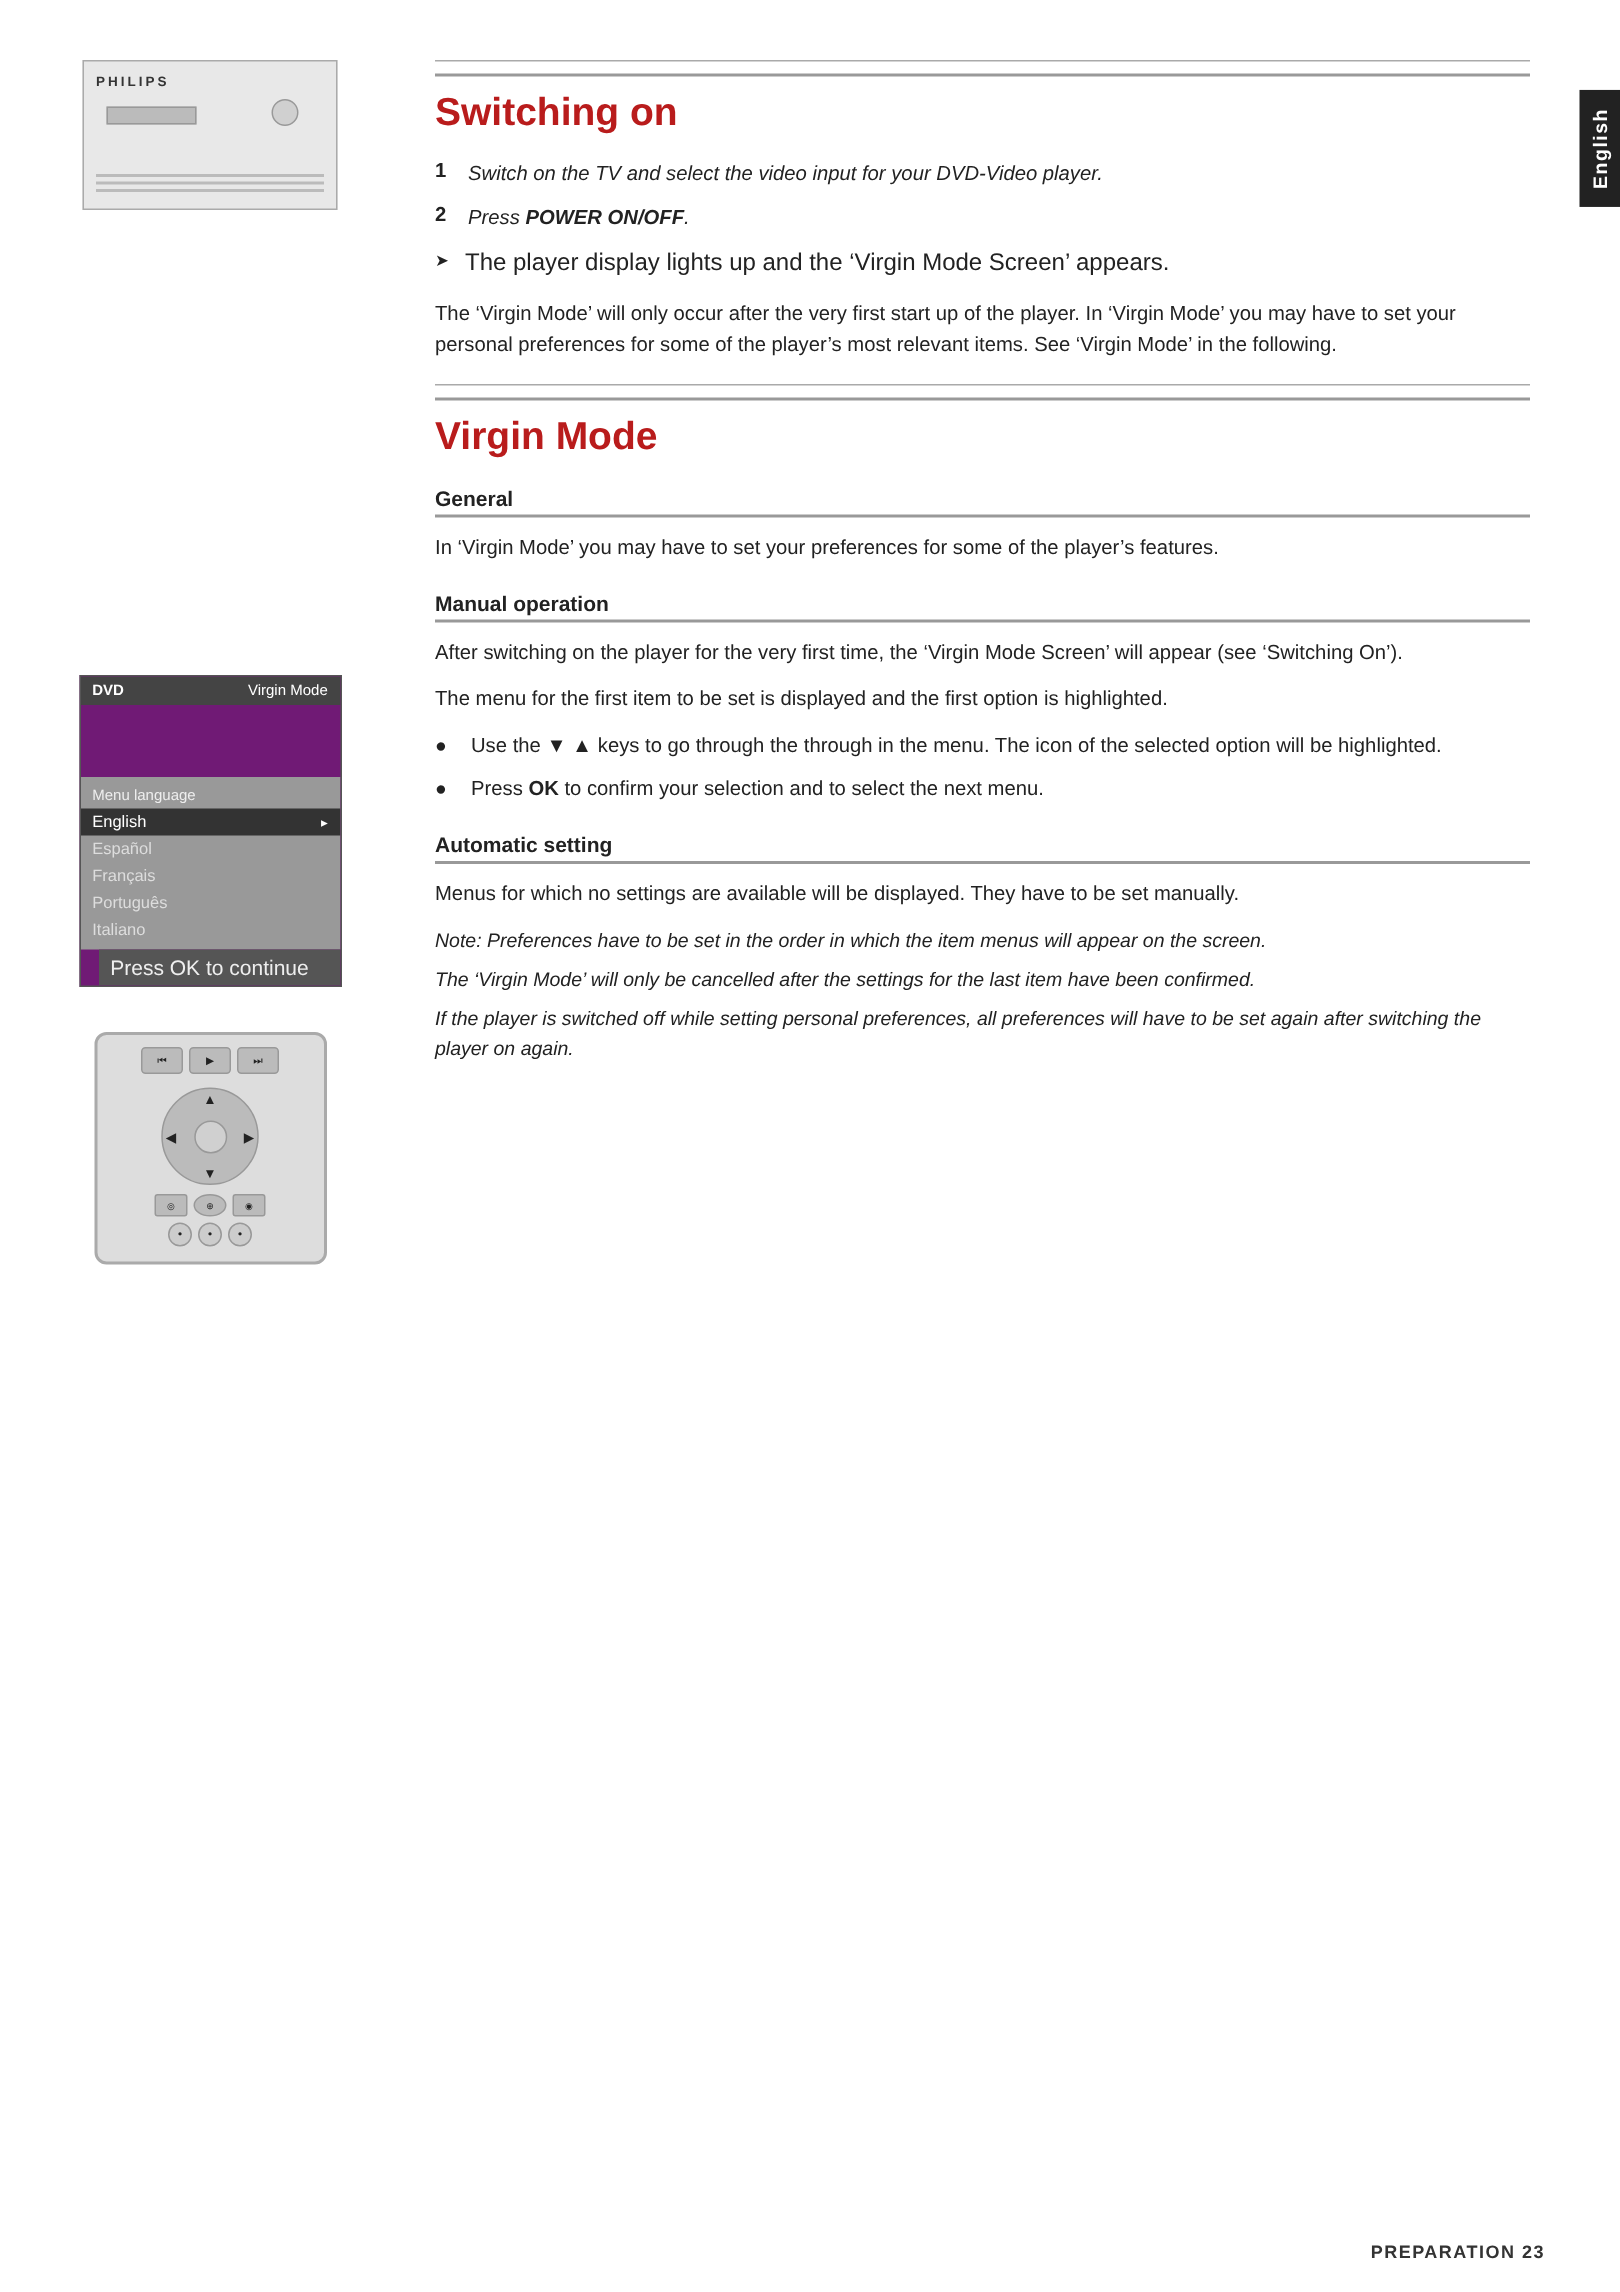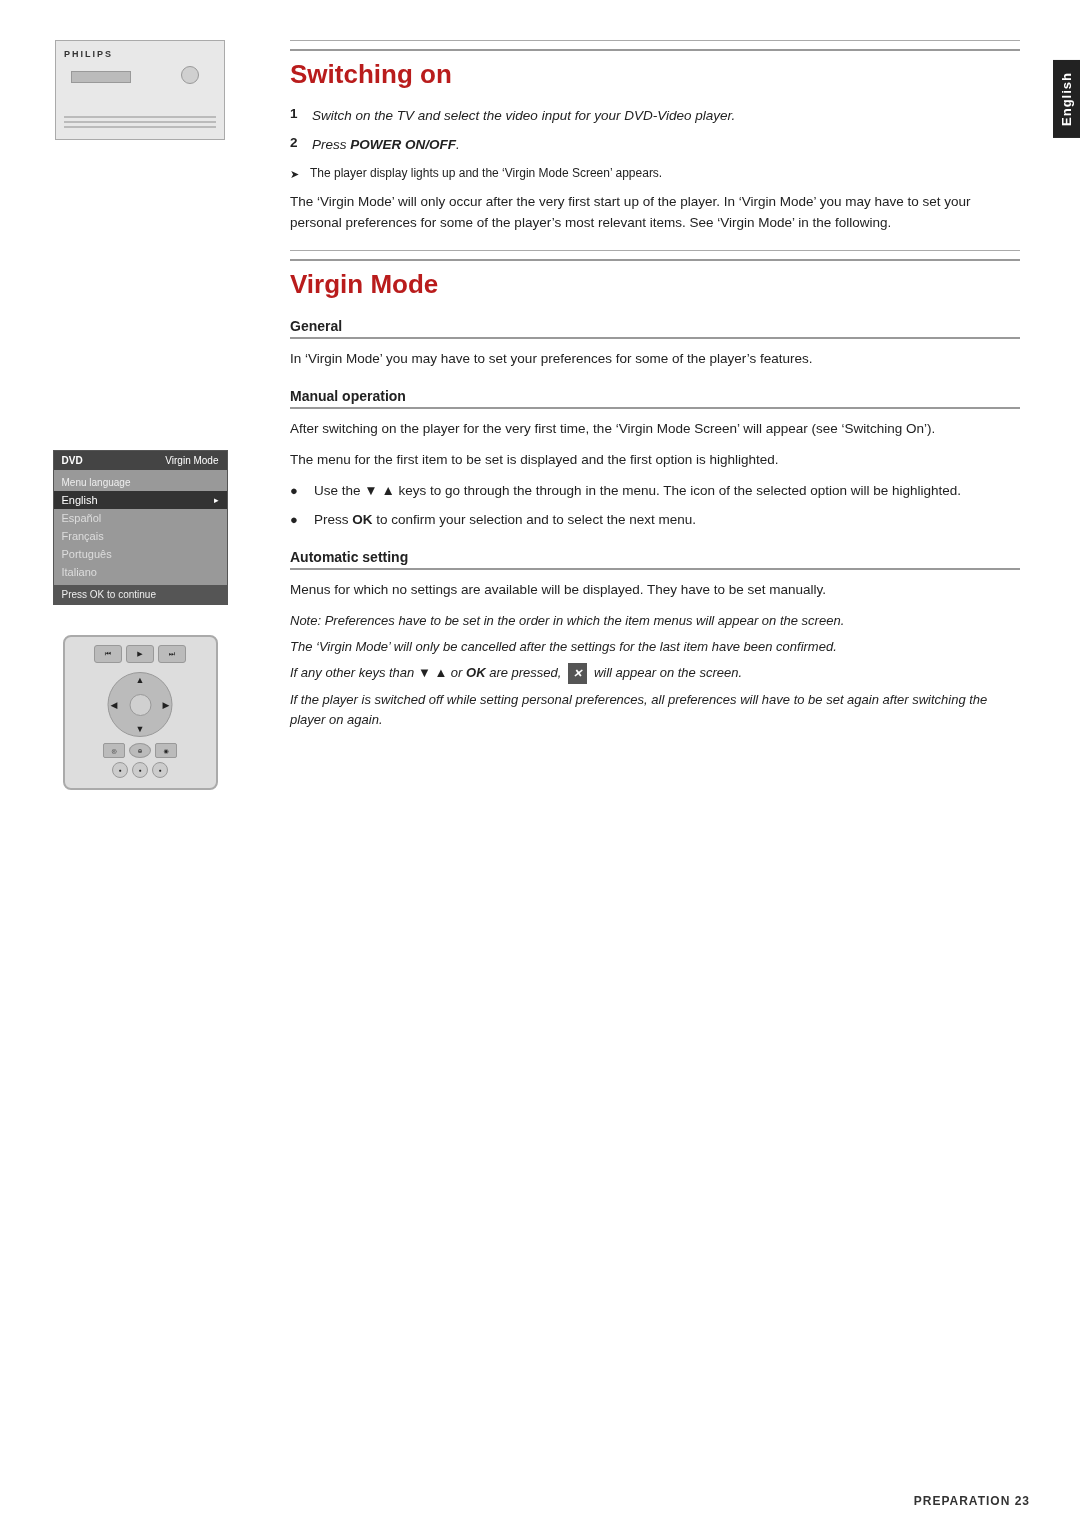--- a/index.html
+++ b/index.html
@@ -77,21 +77,21 @@
       list-style: none;
       padding: 0;
       margin-bottom: 10px;
     }
 
     .step-list li {
       padding-left: 20px;
       position: relative;
       margin-bottom: 6px;
       line-height: 1.55;
-      font-size: 12px;
+      font-size: 16px;
     }
 
     .step-list li::before {
       content: '➤';
       position: absolute;
       left: 0;
       font-size: 11px;
       top: 2px;
     }
 
@@ -222,20 +222,21 @@
     }
 
     .vms-header .dvd-label {
       font-weight: bold;
       font-size: 10px;
     }
 
     .vms-body {
       background: #999;
       padding: 4px 0;
+      margin-top: 48px;
     }
 
     .vms-menu-label {
       color: #eee;
       font-size: 10px;
       padding: 3px 8px;
       font-weight: normal;
     }
 
     .vms-item {
@@ -252,23 +253,24 @@
       color: #fff;
     }
 
     .vms-item .arrow {
       font-size: 9px;
     }
 
     .vms-footer {
       background: #555;
       color: #eee;
-      font-size: 10px;
+      font-size: 14px;
       padding: 4px 8px;
       text-align: left;
+      margin-left: 12px;
     }
 
     
     .remote-img {
       width: 155px;
       height: 155px;
       border: 2px solid #aaa;
       background: #ddd;
       margin: 0 auto;
       border-radius: 8px;
@@ -419,22 +421,17 @@
     <li>
       Press <strong>OK</strong><span> to confirm your selection and to select the next menu.</span>
     </li>
   </ul>
 
   <h3 class="subsection-title">Automatic setting</h3>
   <p>Menus for which no settings are available will be displayed. They have to be set manually.</p>
 
   <p class="italic-note">Note: Preferences have to be set in the order in which the item menus will appear on the screen.</p>
   <p class="italic-note">The ‘Virgin Mode’ will only be cancelled after the settings for the last item have been confirmed.</p>
-  <p class="italic-note">
-    <span>If any other keys than ▼ ▲ or </span><strong>OK</strong><span> are pressed,</span>
-    <span class="inline-x-icon">✕</span>
-    <span> will appear on the screen.</span>
-  </p>
   <p class="italic-note">If the player is switched off while setting personal preferences, all preferences will have to be set again after switching the player on again.</p>
 
 </div>
 
 <div class="footer">PREPARATION 23</div>
 
 </body></html>

